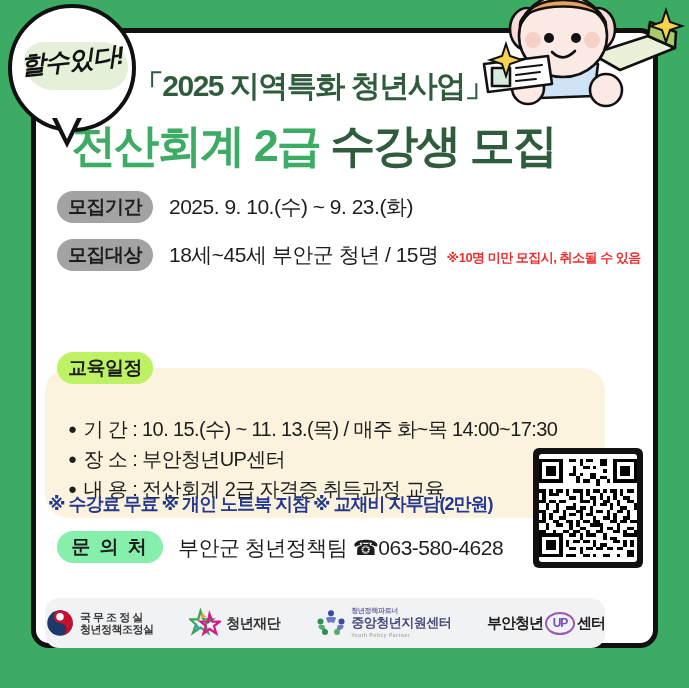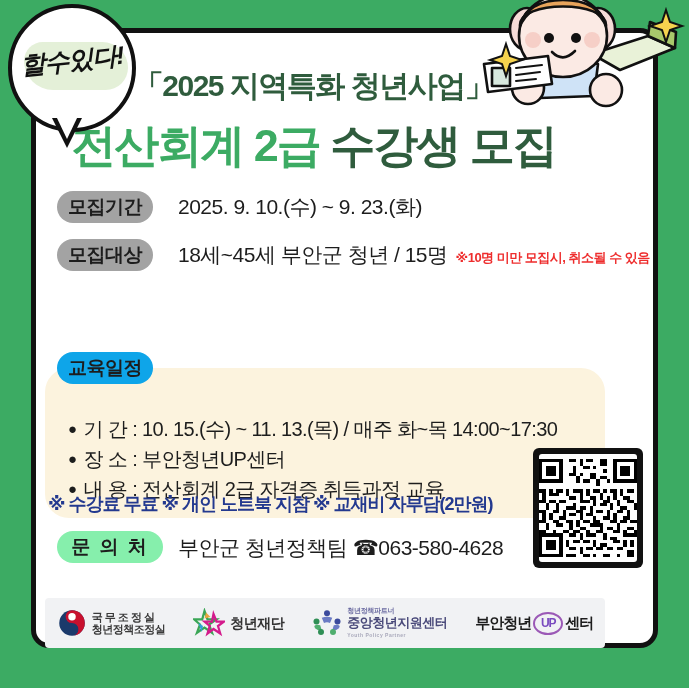--- a/index.html
+++ b/index.html
@@ -65,33 +65,33 @@
   .row{position:relative;height:48px;}
   .pill{
     position:absolute;left:27px;top:6px;min-width:96px;height:32px;
     background:#a3a3a3;border-radius:16px;
     display:flex;align-items:center;justify-content:center;
     padding:0 11px;box-sizing:border-box;
     font-size:19px;font-weight:bold;color:#1d1d1d;letter-spacing:-0.5px;
     white-space:nowrap;
   }
   .rowval{
-    position:absolute;left:148px;top:8px;
+    position:absolute;left:139px;top:8px;
     font-size:21px;font-weight:500;color:#1d1d1d;letter-spacing:-0.5px;
     white-space:nowrap;
   }
   .note-red{
     font-size:13px;font-weight:bold;color:#ee2d2d;letter-spacing:-0.5px;
     margin-left:8px;
   }
 
   
   .edu-pill{
     position:absolute;left:57px;top:352px;width:96px;height:32px;
-    background:#0ea5e9;border-radius:16px;
+    background:#bef264;border-radius:16px;
     display:flex;align-items:center;justify-content:center;
     font-size:19px;font-weight:bold;color:#1d1d1d;letter-spacing:-0.5px;
     z-index:4;
   }
   .edu-panel{
     position:absolute;left:45px;top:368px;width:560px;height:150px;
     background:#fcf3de;border-radius:24px;z-index:2;
   }
   .edu-list{position:absolute;left:68px;top:414px;width:540px;z-index:3;}
   .edu-item{
@@ -121,22 +121,22 @@
   
   .qr{
     position:absolute;left:533px;top:448px;width:110px;height:120px;
     background:#111;border-radius:6px;padding:6px;box-sizing:border-box;z-index:5;
   }
   .qr-in{width:100%;height:100%;background:#fff;border-radius:3px;overflow:hidden;}
 
   
   .logos{
     position:absolute;left:45px;top:598px;width:560px;height:50px;
-    background:#f1f2f4;border-radius:4px;
-    display:flex;align-items:center;justify-content:center;gap:28px;
+    background:#f1f2f4;border-radius:14px;
+    display:flex;align-items:center;justify-content:space-between;gap:28px;
     z-index:4;
   }
   .logo{display:flex;align-items:center;gap:5px;white-space:nowrap;}
   .logo-txt{font-size:11px;font-weight:bold;color:#3a3a3a;line-height:12px;letter-spacing:-0.5px;}
   .logo-txt .sm{font-size:7px;color:#6a6aa0;display:block;letter-spacing:-0.3px;}
   .logo-txt .mid{font-size:13px;color:#4a4a7a;display:block;}
   .logo-txt .tiny{font-size:5px;color:#a9a9bb;display:block;letter-spacing:0.5px;}
   .logo-buan{font-size:15px;font-weight:bold;color:#1d1d1d;display:flex;align-items:center;gap:2px;letter-spacing:-1px;}
   .up-circle{
     width:26px;height:19px;border:2px solid #9b59b6;border-radius:50%;

